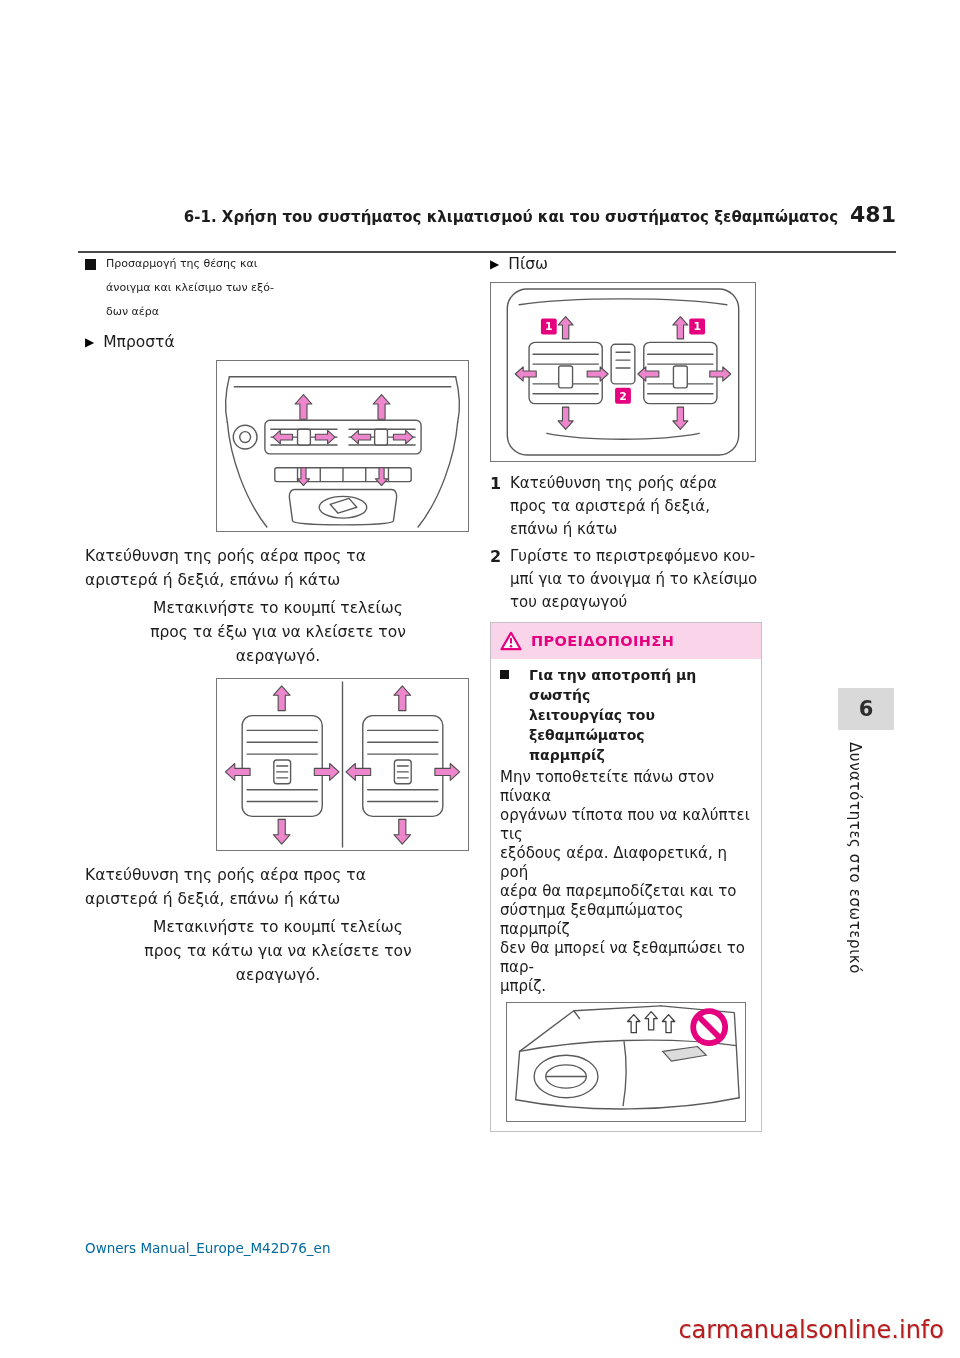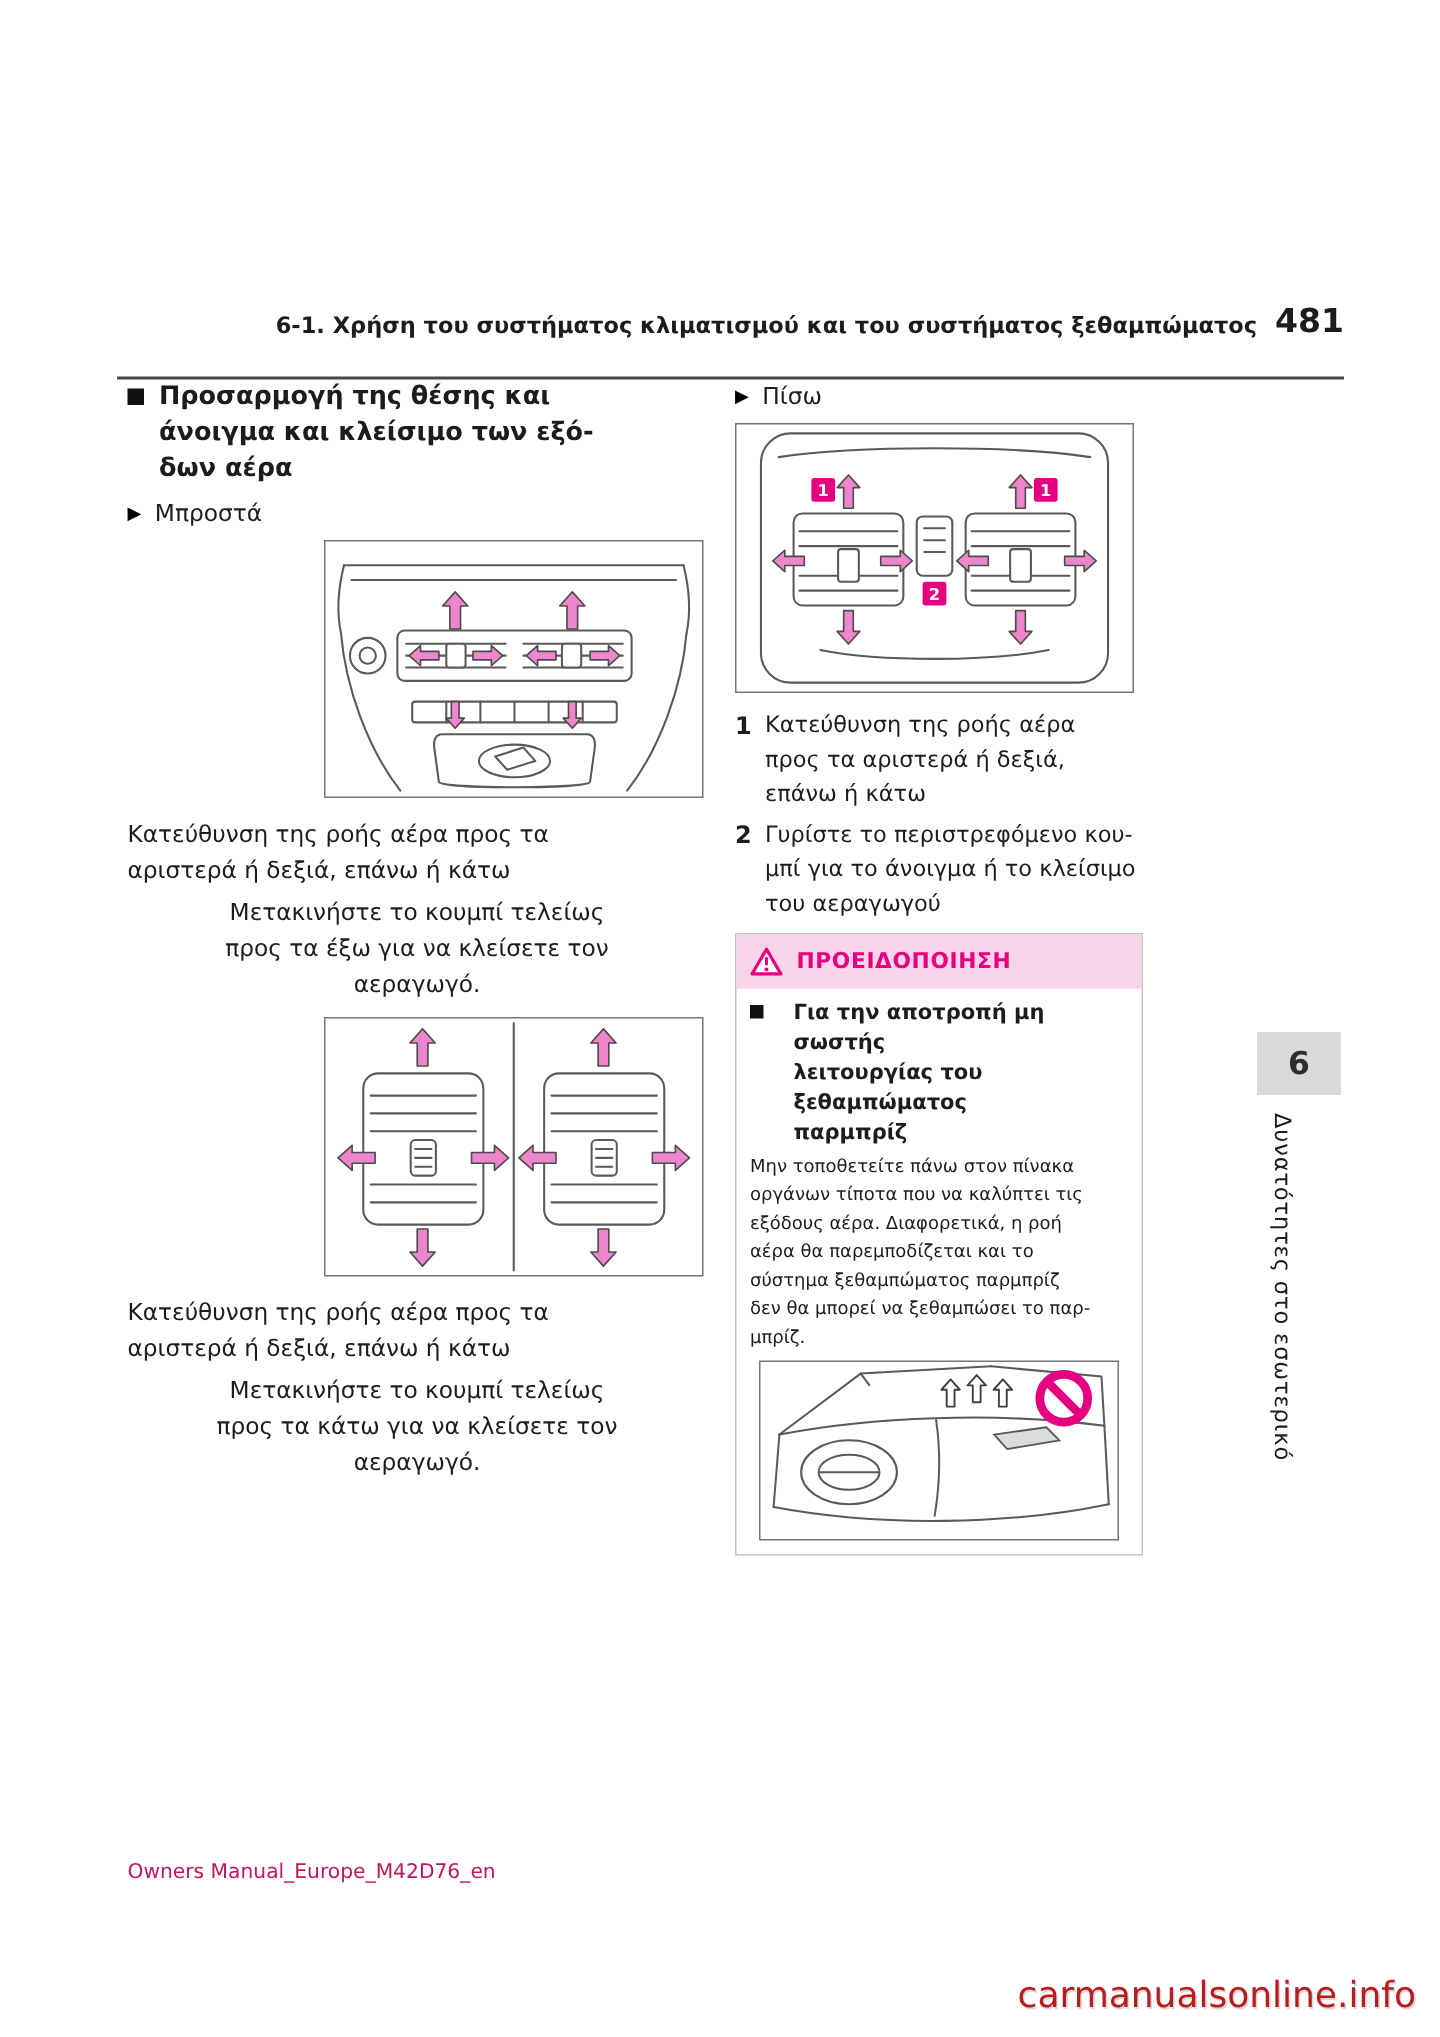--- a/index.html
+++ b/index.html
@@ -19,21 +19,21 @@
     display:flex;justify-content:flex-end;align-items:flex-end;gap:12px;
     padding-bottom:25px;border-bottom:2px solid #474747;
   }
   .section-title{font-size:15px;font-weight:bold;}
   .page-number{font-size:22px;font-weight:bold;line-height:1;}
   .col{position:absolute;}
   .col-left{left:85px;top:252px;width:386px;}
   .col-right{left:490px;top:252px;width:272px;}
   .section-heading{display:flex;gap:10px;}
   .sq{flex:0 0 auto;width:11px;height:11px;background:#111;margin-top:7px;}
-  .h-text{font-size:17px;font-weight:bold;line-height:24px;white-space:pre-line;}
+  .h-text{font-size:11px;font-weight:normal;line-height:24px;white-space:pre-line;}
   .pointer-item{display:flex;gap:9px;margin-top:6px;font-size:15.5px;line-height:24px;}
   .tri{font-size:12px;line-height:24px;color:#000;}
   .fig{background:#fff;border:1px solid #767676;}
   .fig svg{display:block;width:100%;height:100%;}
   .fig-front,.fig-side{width:253px;margin-left:auto;margin-right:2px;}
   .fig-front{height:172px;margin-top:6px;}
   .fig-side{height:173px;margin-top:10px;}
   .fig-rear{width:266px;height:180px;margin-top:6px;}
   .caption{font-size:15.5px;line-height:24px;margin-top:12px;white-space:pre-line;}
   .caption + .caption{margin-top:4px;text-align:center;}
@@ -41,32 +41,32 @@
   .step{display:flex;margin-bottom:4px;}
   .step-num{flex:0 0 20px;font-weight:bold;font-size:16px;line-height:23px;}
   .step-text{font-size:15px;line-height:23px;white-space:pre-line;}
   .warning-box{margin-top:8px;border:1px solid #c2c2c2;background:#fff;}
   .warning-header{height:26px;background:var(--warning-band-bg,#fad4e8);display:flex;align-items:center;gap:9px;padding:18px 9px;}
   .warning-title{color:var(--warning-pink,#e4007f);font-weight:bold;font-size:14.5px;letter-spacing:.4px;}
   .warning-content{padding:6px 9px 9px;}
   .warn-subheading{display:flex;gap:20px;}
   .warn-subheading .sq{width:9px;height:9px;margin-top:5px;}
   .warn-sub-text{font-size:14px;font-weight:bold;line-height:20px;white-space:pre-line;}
-  .warn-text{font-size:12px;line-height:19px;margin-top:3px;white-space:pre-line;}
+  .warn-text{font-size:15px;line-height:19px;margin-top:3px;white-space:pre-line;}
   .fig-warning{width:240px;height:120px;margin:6px auto 0;}
   .chapter-tab{
     position:absolute;left:838px;top:688px;width:56px;height:42px;
     background:var(--chapter-tab-bg,#d9d9d9);display:flex;align-items:center;justify-content:center;
     font-size:21px;font-weight:bold;color:#2e2e2e;
   }
   .chapter-title{
     position:absolute;left:846px;top:742px;height:300px;
     writing-mode:vertical-rl;font-size:15px;color:#1c1c1c;letter-spacing:.6px;
   }
-  .doc-footer{position:absolute;left:85px;top:1240px;font-size:13.5px;color:#be185d;}
+  .doc-footer{position:absolute;left:85px;top:1240px;font-size:13.5px;color:#0369a1;}
   .watermark{
     position:absolute;right:16px;bottom:14px;font-size:24px;color:#b91c1c;
     text-shadow:1px 1px 0 #d8d8d8;
   }
   .pk-arrow{fill:var(--arrow-pink,#ee86cd);stroke:#4c4c4c;stroke-width:1.1;stroke-linejoin:round;}
   .wh-arrow{fill:#ffffff;stroke:#3f3f3f;stroke-width:1.3;stroke-linejoin:round;}
   .callout-box{fill:var(--warning-pink,#e4007f);}
   .callout-num{fill:#fff;font-size:11px;font-weight:bold;font-family:"DejaVu Sans",sans-serif;}
   .sketch{stroke:#5a5a5a;fill:none;stroke-width:1.4;stroke-linecap:round;stroke-linejoin:round;}
 </style>

